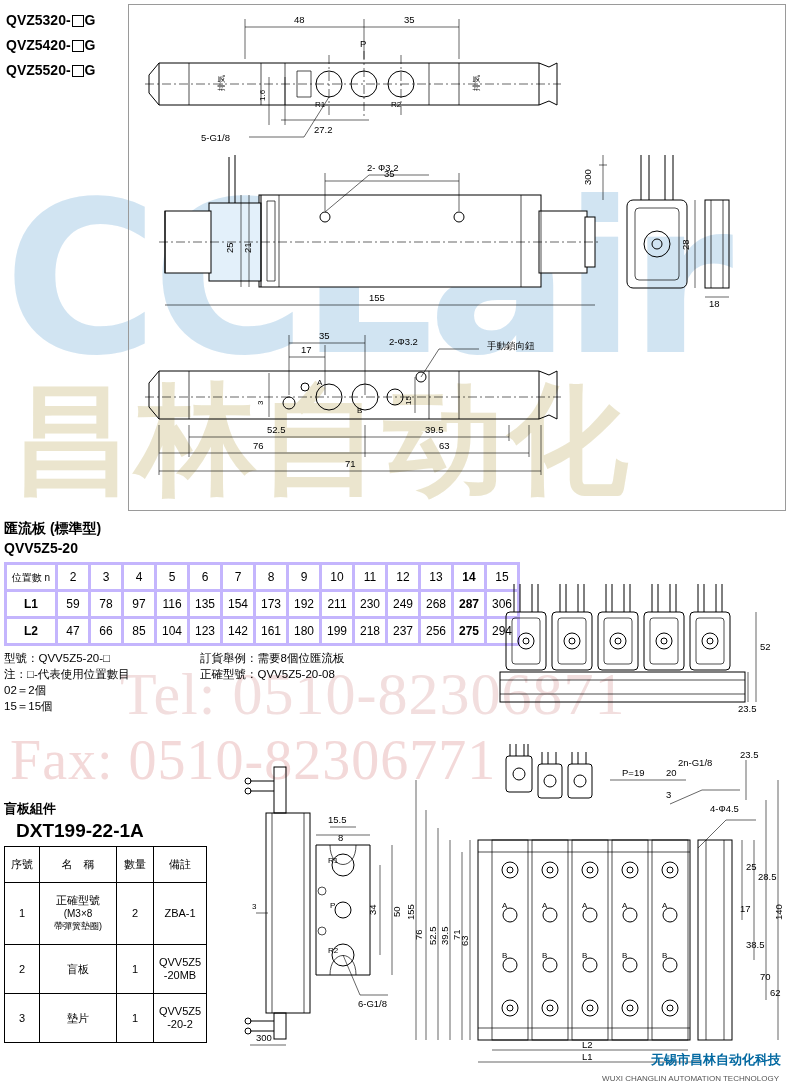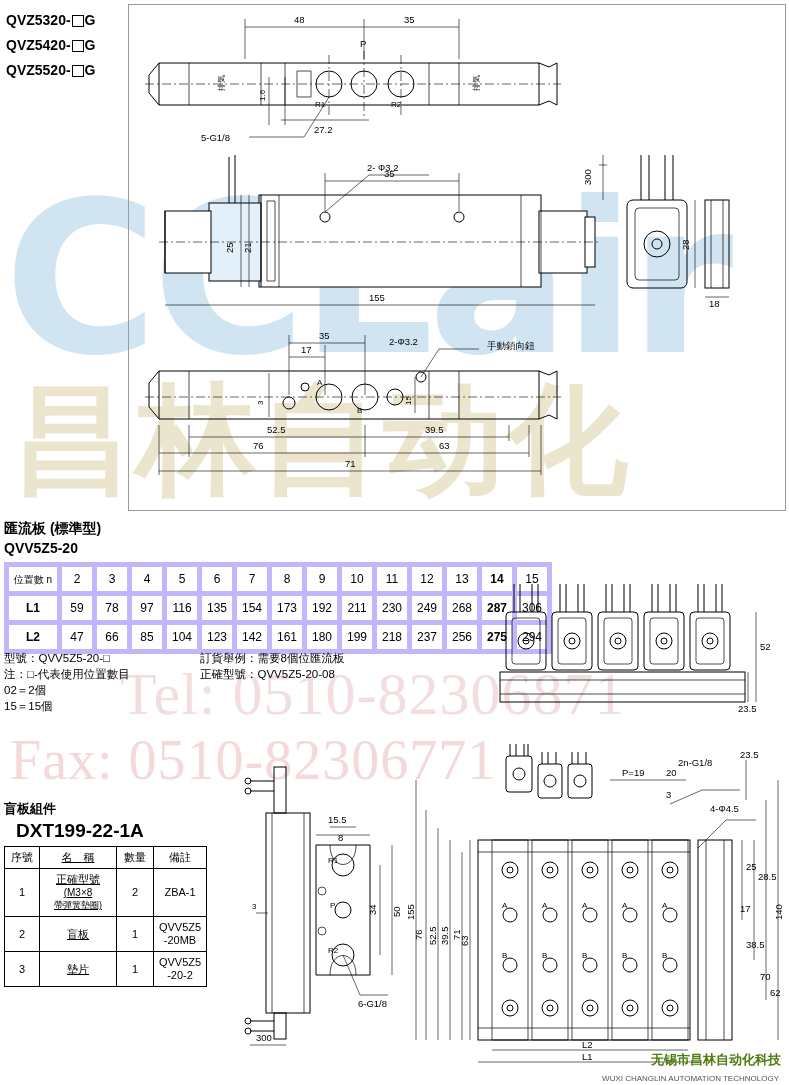--- a/index.html
+++ b/index.html
@@ -20,48 +20,48 @@
 
   .sec-title{position:absolute;font-weight:bold;}
   #manifold-title{left:4px;top:520px;font-size:14px;}
   #manifold-model{left:4px;top:540px;font-size:14px;}
   #blank-title{left:4px;top:800px;font-size:13px;}
   #blank-model{left:16px;top:820px;font-size:19px;}
 
   
   table{border-collapse:collapse;}
   #len-table{position:absolute;left:4px;top:562px;font-size:12px;}
-  #len-table td{border:5px solid #c4b5fd;text-align:center;height:22px;width:28px;}
+  #len-table td{border:3px solid #c4b5fd;text-align:center;height:22px;width:28px;}
   #len-table td.hdr{width:46px;font-weight:normal;}
   #len-table td.bold{font-weight:bold;}
 
   .note{position:absolute;font-size:11.5px;line-height:16px;}
   #note-left{left:4px;top:650px;width:190px;}
   #note-right{left:200px;top:650px;width:270px;}
 
   #parts-table{position:absolute;left:4px;top:846px;font-size:11px;}
-  #parts-table td{border:1px solid #000;text-align:center;padding:4px 1px;line-height:13px;}
+  #parts-table td{border:1px solid #000;text-align:center;padding:11px 1px;line-height:13px;}
   #parts-table td.c1{width:32px;}
-  #parts-table td.c2{width:74px;text-decoration:underline;}
+  #parts-table td.c2{width:74px;}
   #parts-table td.c3{width:34px;}
   #parts-table td.c4{width:50px;}
 
   
   #dwg-top{position:absolute;left:128px;top:4px;width:656px;height:505px;border:1px solid #9a9a9a;}
   svg{position:absolute;left:0;top:0;overflow:visible;}
   .ln{stroke:#000;stroke-width:1;fill:none;}
   .lnt{stroke:#000;stroke-width:0.7;fill:none;}
   .dim{stroke:#000;stroke-width:0.6;fill:none;}
   .ctr{stroke:#000;stroke-width:0.6;fill:none;stroke-dasharray:9,3,2,3;}
   .fillw{fill:#ffffff;}
   .fillb{fill:#e3f0fa;}
   .dtxt{font-size:9.5px;font-family:"Liberation Sans",sans-serif;fill:#000;}
   .dtxt-s{font-size:8px;font-family:"Liberation Sans",sans-serif;fill:#000;}
 
-  #footer-co{position:absolute;right:8px;bottom:16px;font-size:13px;font-weight:bold;color:#4d7c0f;}
+  #footer-co{position:absolute;right:8px;bottom:16px;font-size:13px;font-weight:bold;color:#0369a1;}
   #footer-sub{position:absolute;right:10px;bottom:2px;font-size:8px;color:#555;}
 </style>
 </head>
 <body>
 
 <div class="page">
 
   <div class="wm wm-cc">CCLair</div>
   <div class="wm wm-cn">昌林自动化</div>
   <div class="wm wm-tel">Tel: 0510-82306871</div>

